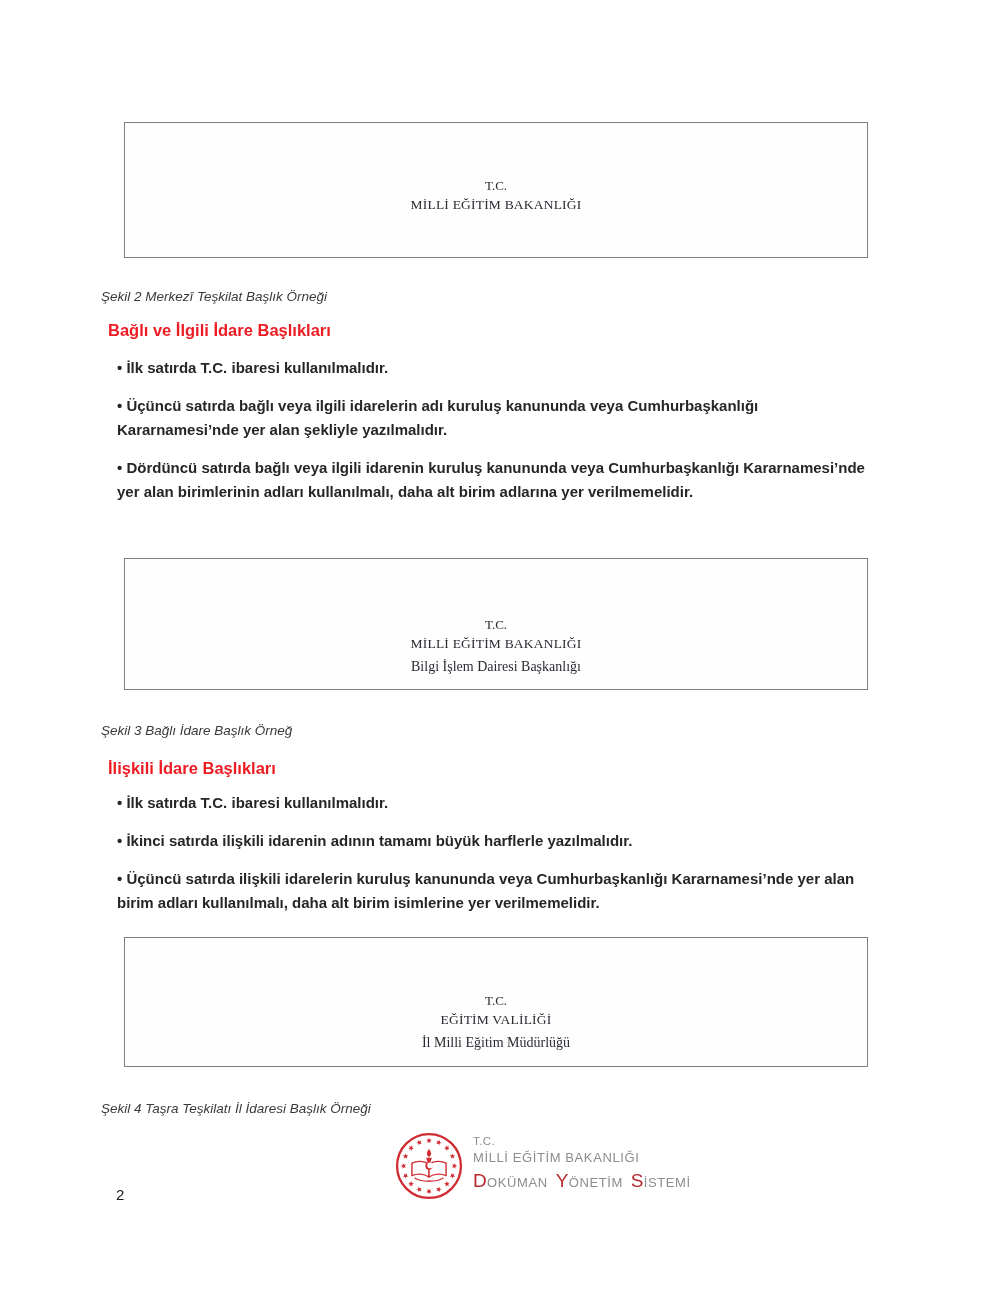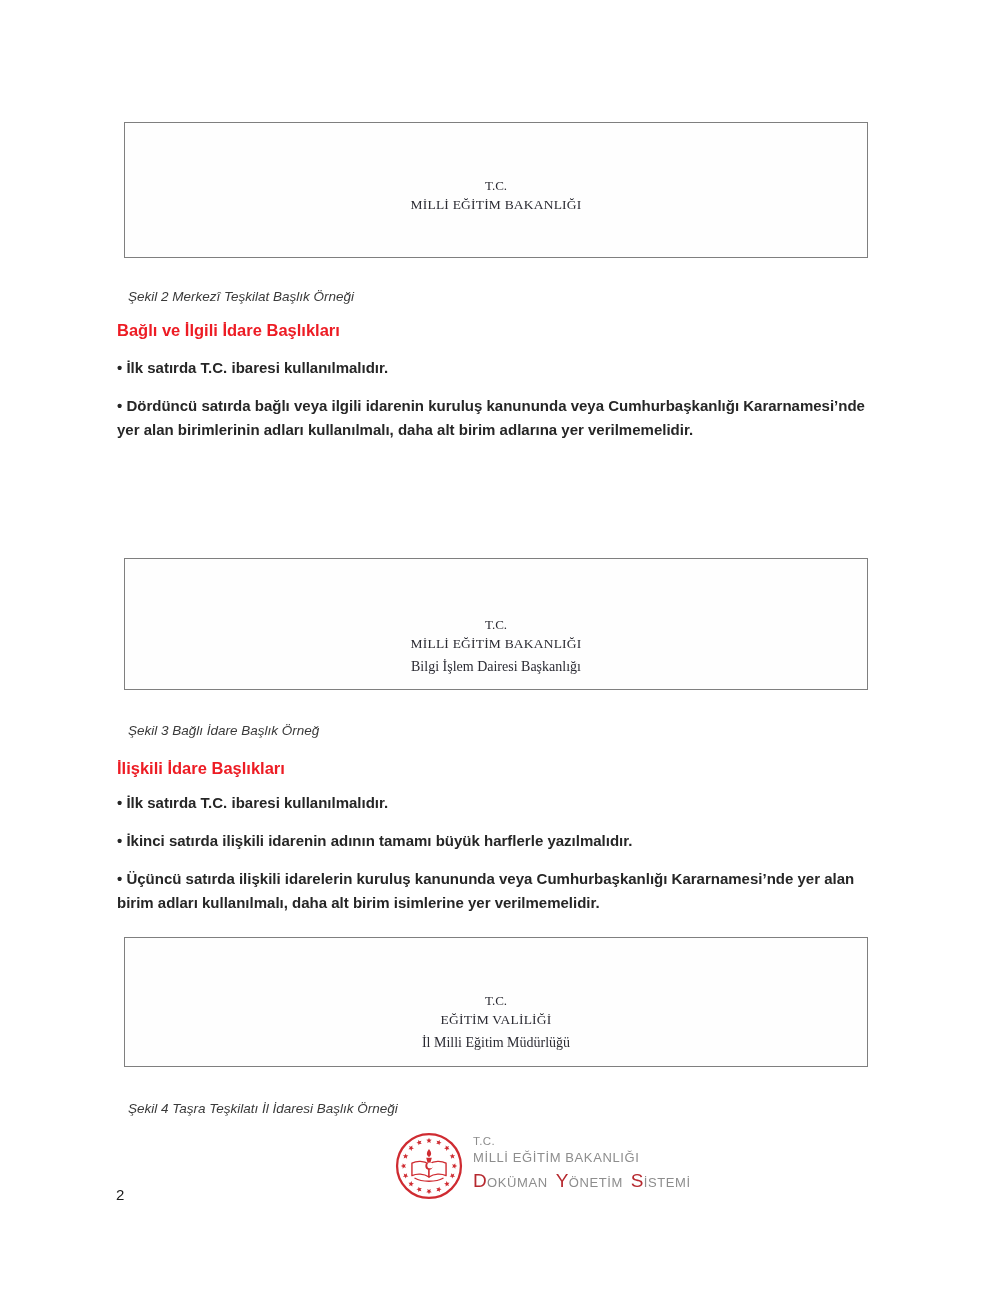--- a/index.html
+++ b/index.html
@@ -37,34 +37,34 @@
   .fb2 { top: 937px; height: 130px; }
   .fb2 .figtext { transform: translateY(20px); }
 
   .sl-tc   { font-size: 13px;   line-height: 18px; }
   .sl-caps { font-size: 13.5px; line-height: 19px; letter-spacing: 0.2px; }
   .sl-sub  { font-size: 14px;   line-height: 20px; margin-top: 4px; }
 
   
   .caption {
     position: absolute;
-    left: 128px;
+    left: 101px;
     font-size: 13.5px;
     font-style: italic;
     color: #3a3a3a;
     line-height: 17px;
   }
   .cap0 { top: 288px; }
   .cap1 { top: 722px; }
   .cap2 { top: 1100px; }
 
   
   .red-heading {
     position: absolute;
-    left: 117px;
+    left: 108px;
     margin: 0;
     font-size: 16.5px;
     font-weight: bold;
     color: #ed1c24;
     line-height: 20px;
   }
   .hd0 { top: 320px; }
   .hd1 { top: 758px; }
 
   
@@ -109,20 +109,21 @@
     <div class="figtext">
       <div class="sl-tc">T.C.</div>
       <div class="sl-caps">MİLLİ EĞİTİM BAKANLIĞI</div>
     </div>
   </div>
   <div class="caption cap0">Şekil 2 Merkezî Teşkilat Başlık Örneği</div>
 
   <h2 class="red-heading hd0">Bağlı ve İlgili İdare Başlıkları</h2>
   <div class="bullets bl0">
     <p class="bullet">İlk satırda T.C. ibaresi kullanılmalıdır.</p>
+    <p class="bullet">Üçüncü satırda bağlı veya ilgili idarelerin adı kuruluş kanununda veya Cumhurbaşkanlığı Kararnamesi’nde yer alan şekliyle yazılmalıdır.</p>
     <p class="bullet">Dördüncü satırda bağlı veya ilgili idarenin kuruluş kanununda veya Cumhurbaşkanlığı Kararnamesi’nde yer alan birimlerinin adları kullanılmalı, daha alt birim adlarına yer verilmemelidir.</p>
   </div>
 
   <div class="figbox fb1">
     <div class="figtext">
       <div class="sl-tc">T.C.</div>
       <div class="sl-caps">MİLLİ EĞİTİM BAKANLIĞI</div>
       <div class="sl-sub">Bilgi İşlem Dairesi Başkanlığı</div>
     </div>
   </div>

